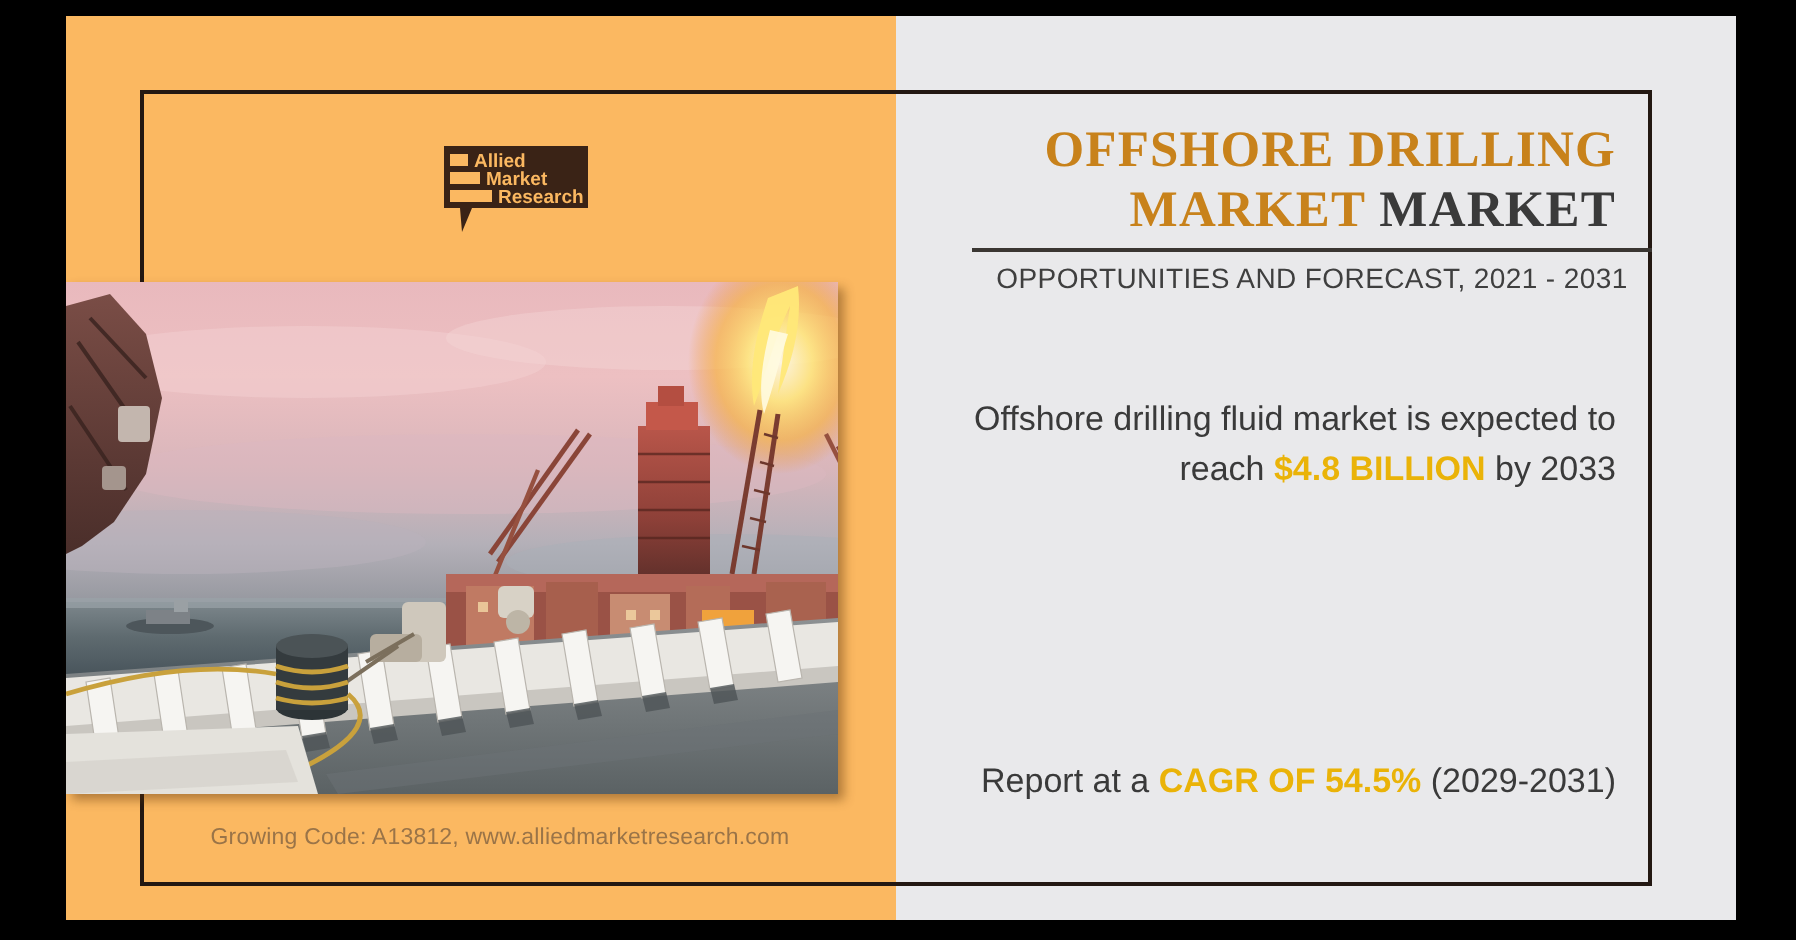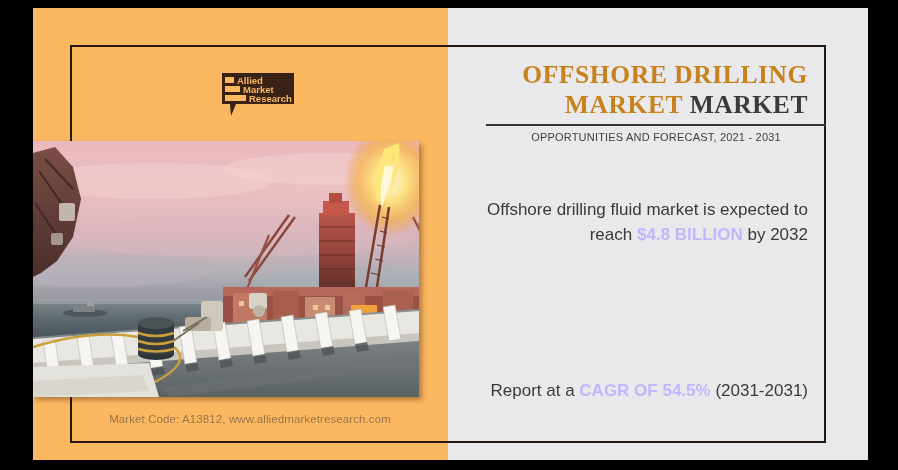--- a/index.html
+++ b/index.html
@@ -114,21 +114,21 @@
     height: 2px;
     background: #3a3632;
   }
 
   .subtitle {
     position: absolute;
     left: 486px;
     top: 131px;
     width: 340px;
     text-align: center;
-    font-size: 11px;
+    font-size: 14px;
     color: #3f3f3f;
     letter-spacing: 0.2px;
   }
 
   .stat-one {
     position: absolute;
     right: 90px;
     top: 197px;
     width: 332px;
     text-align: right;
@@ -140,21 +140,21 @@
     position: absolute;
     right: 90px;
     top: 377px;
     width: 332px;
     text-align: right;
     font-size: 17px;
     line-height: 27px;
     color: #3a3a3a;
   }
   .hl {
-    color: #c4b5fd;
+    color: #eab308;
     font-weight: bold;
   }
 </style>
 </head>
 <body>
 
 <div id="canvas">
 
   <div class="panel-orange"></div>
   <div class="panel-gray"></div>
@@ -357,36 +357,36 @@
         <path d="M105 196 Q60 188 0 206"></path>
       </g>
 
       <path d="M0 226 L116 222 L126 256 L0 256 Z" fill="#e4e2dc"></path>
       <path d="M0 240 L110 234 L116 250 L0 256 Z" fill="#d2cfc8" opacity="0.6"></path>
 
       <path d="M130 246 L386 214 L386 226 L136 256 Z" fill="#6b7276" opacity="0.5"></path>
     </svg>
   </div>
 
-  <div class="report-code">Market Code: A13812, www.alliedmarketresearch.com</div>
+  <div class="report-code">Growing Code: A13812, www.alliedmarketresearch.com</div>
 
   <div class="title-block">
     <div class="title-line">
       <span class="title-accent">OFFSHORE DRILLING</span>
     </div>
     <div class="title-line">
       <span class="title-accent">MARKET</span><span> MARKET</span>
     </div>
   </div>
 
   <div class="divider"></div>
 
   <div class="subtitle">OPPORTUNITIES AND FORECAST, 2021 - 2031</div>
 
   <div class="stat-one">
-    <span>Offshore drilling fluid market is expected to reach </span><span class="hl">$4.8 BILLION</span><span> by 2032</span>
+    <span>Offshore drilling fluid market is expected to reach </span><span class="hl">$4.8 BILLION</span><span> by 2033</span>
   </div>
 
   <div class="stat-two">
-    <span>Report at a </span><span class="hl">CAGR OF 54.5%</span><span> (2031-2031)</span>
+    <span>Report at a </span><span class="hl">CAGR OF 54.5%</span><span> (2029-2031)</span>
   </div>
 
 </div>
 
 </body></html>

